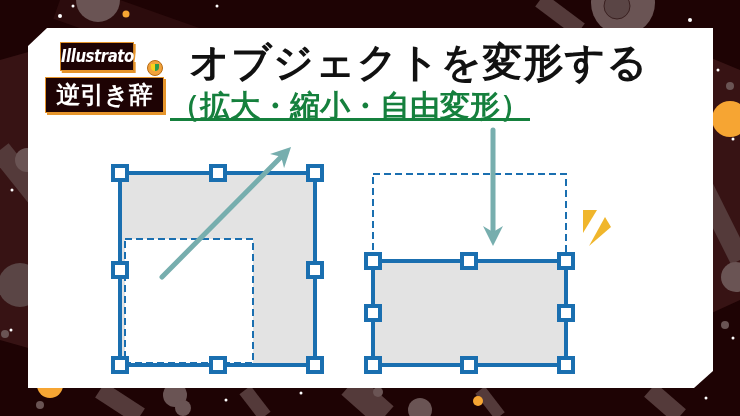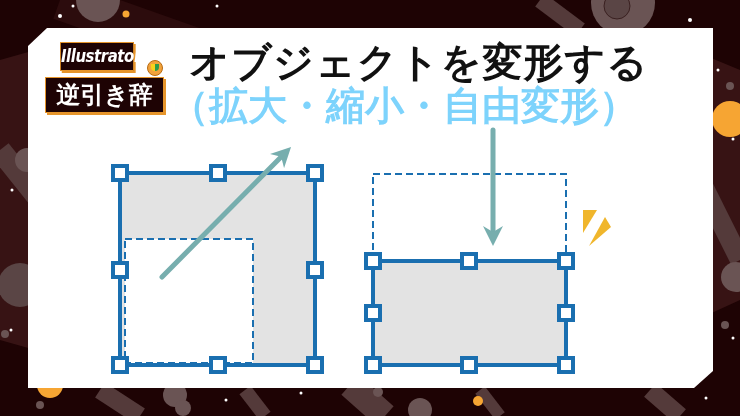--- a/index.html
+++ b/index.html
@@ -35,23 +35,24 @@
     content: ""; position: absolute; left: 7px; top: 3px; width: 4px; height: 7px; background: #2d9a4a;
     border-radius: 0 0 4px 0;
   }
   .title {
     position: absolute; left: 183px; top: 38px; color: #111; font-weight: bold;
     font-size: 40px; line-height: 48px; white-space: nowrap; letter-spacing: 1px;
     font-family: "DejaVu Sans", sans-serif;
     margin-left: 6px;
   }
   .subtitle {
-    position: absolute; left: 170px; top: 88px; color: #7dd3fc; font-weight: bold;
-    font-size: 39px; line-height: 36px; white-space: nowrap;
+    position: absolute; left: 170px; top: 88px; color: #15803d; font-weight: bold;
+    font-size: 30px; line-height: 36px; white-space: nowrap;
     font-family: "DejaVu Sans", sans-serif;
+    text-decoration: underline;
   }
   svg.fig { position: absolute; left: 0; top: 0; }
 </style>
 </head>
 <body>
 
 <svg class="bg" width="740" height="416" viewBox="0 0 740 416">
   <rect width="740" height="416" fill="#1e0304"></rect>
   <g opacity="0.9">
     <path d="M 0 60 Q 40 200 0 340" stroke="#3a1516" stroke-width="70" fill="none"></path>

